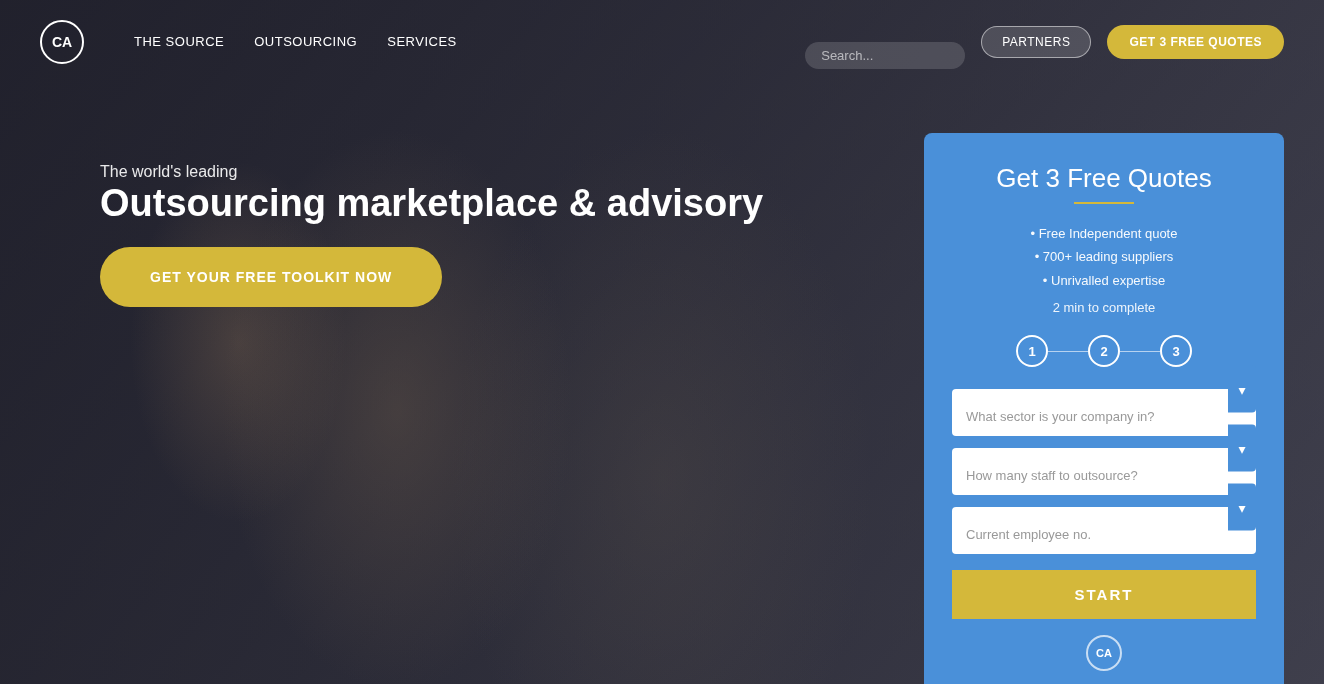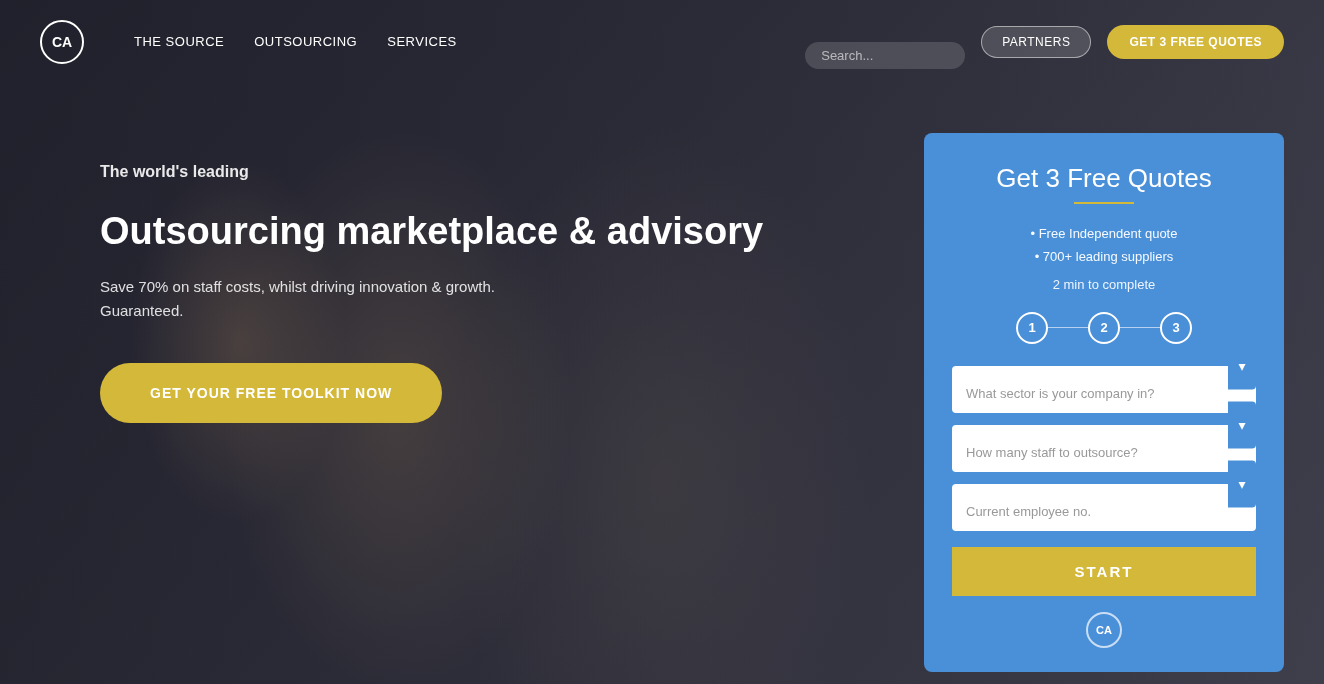--- a/index.html
+++ b/index.html
@@ -144,22 +144,22 @@
 
     
     .hero-text {
       flex: 1;
       color: white;
       padding-top: 30px;
     }
 
     .hero-subtitle {
       font-size: 16px;
-      font-weight: 700;
-      margin-bottom: 28px;
+      font-weight: 400;
+      margin-bottom: 0;
       color: rgba(255,255,255,0.9);
     }
 
     .hero-title {
       font-size: 38px;
       font-weight: 700;
       line-height: 1.2;
       margin-bottom: 20px;
       color: white;
     }
@@ -356,31 +356,31 @@
     <button class="btn-partners">PARTNERS</button>
     <button class="btn-get-quotes">GET 3 FREE QUOTES</button>
   </div>
 </nav>
 
 <div class="main-content">
 
   <div class="hero-text">
     <p class="hero-subtitle">The world's leading</p>
     <h1 class="hero-title">Outsourcing marketplace &amp; advisory</h1>
-    <p class="hero-description">Save 70% on staff costs, whilst driving innovation &amp; growth. Guaranteed.</p>
     <button class="btn-toolkit">GET YOUR FREE TOOLKIT NOW</button>
   </div>
 
   <div class="quote-card">
     <h2 class="card-title">Get 3 Free Quotes</h2>
     <div class="card-title-underline"></div>
 
     <ul class="card-features">
       <li>• Free Independent quote</li>
       <li>• 700+ leading suppliers</li>
+      <li>• Unrivalled expertise</li>
     </ul>
 
     <p class="card-time">2 min to complete</p>
 
     
     <div class="steps">
       <div class="step-circle active">1</div>
       <div class="step-line"></div>
       <div class="step-circle">2</div>
       <div class="step-line"></div>

